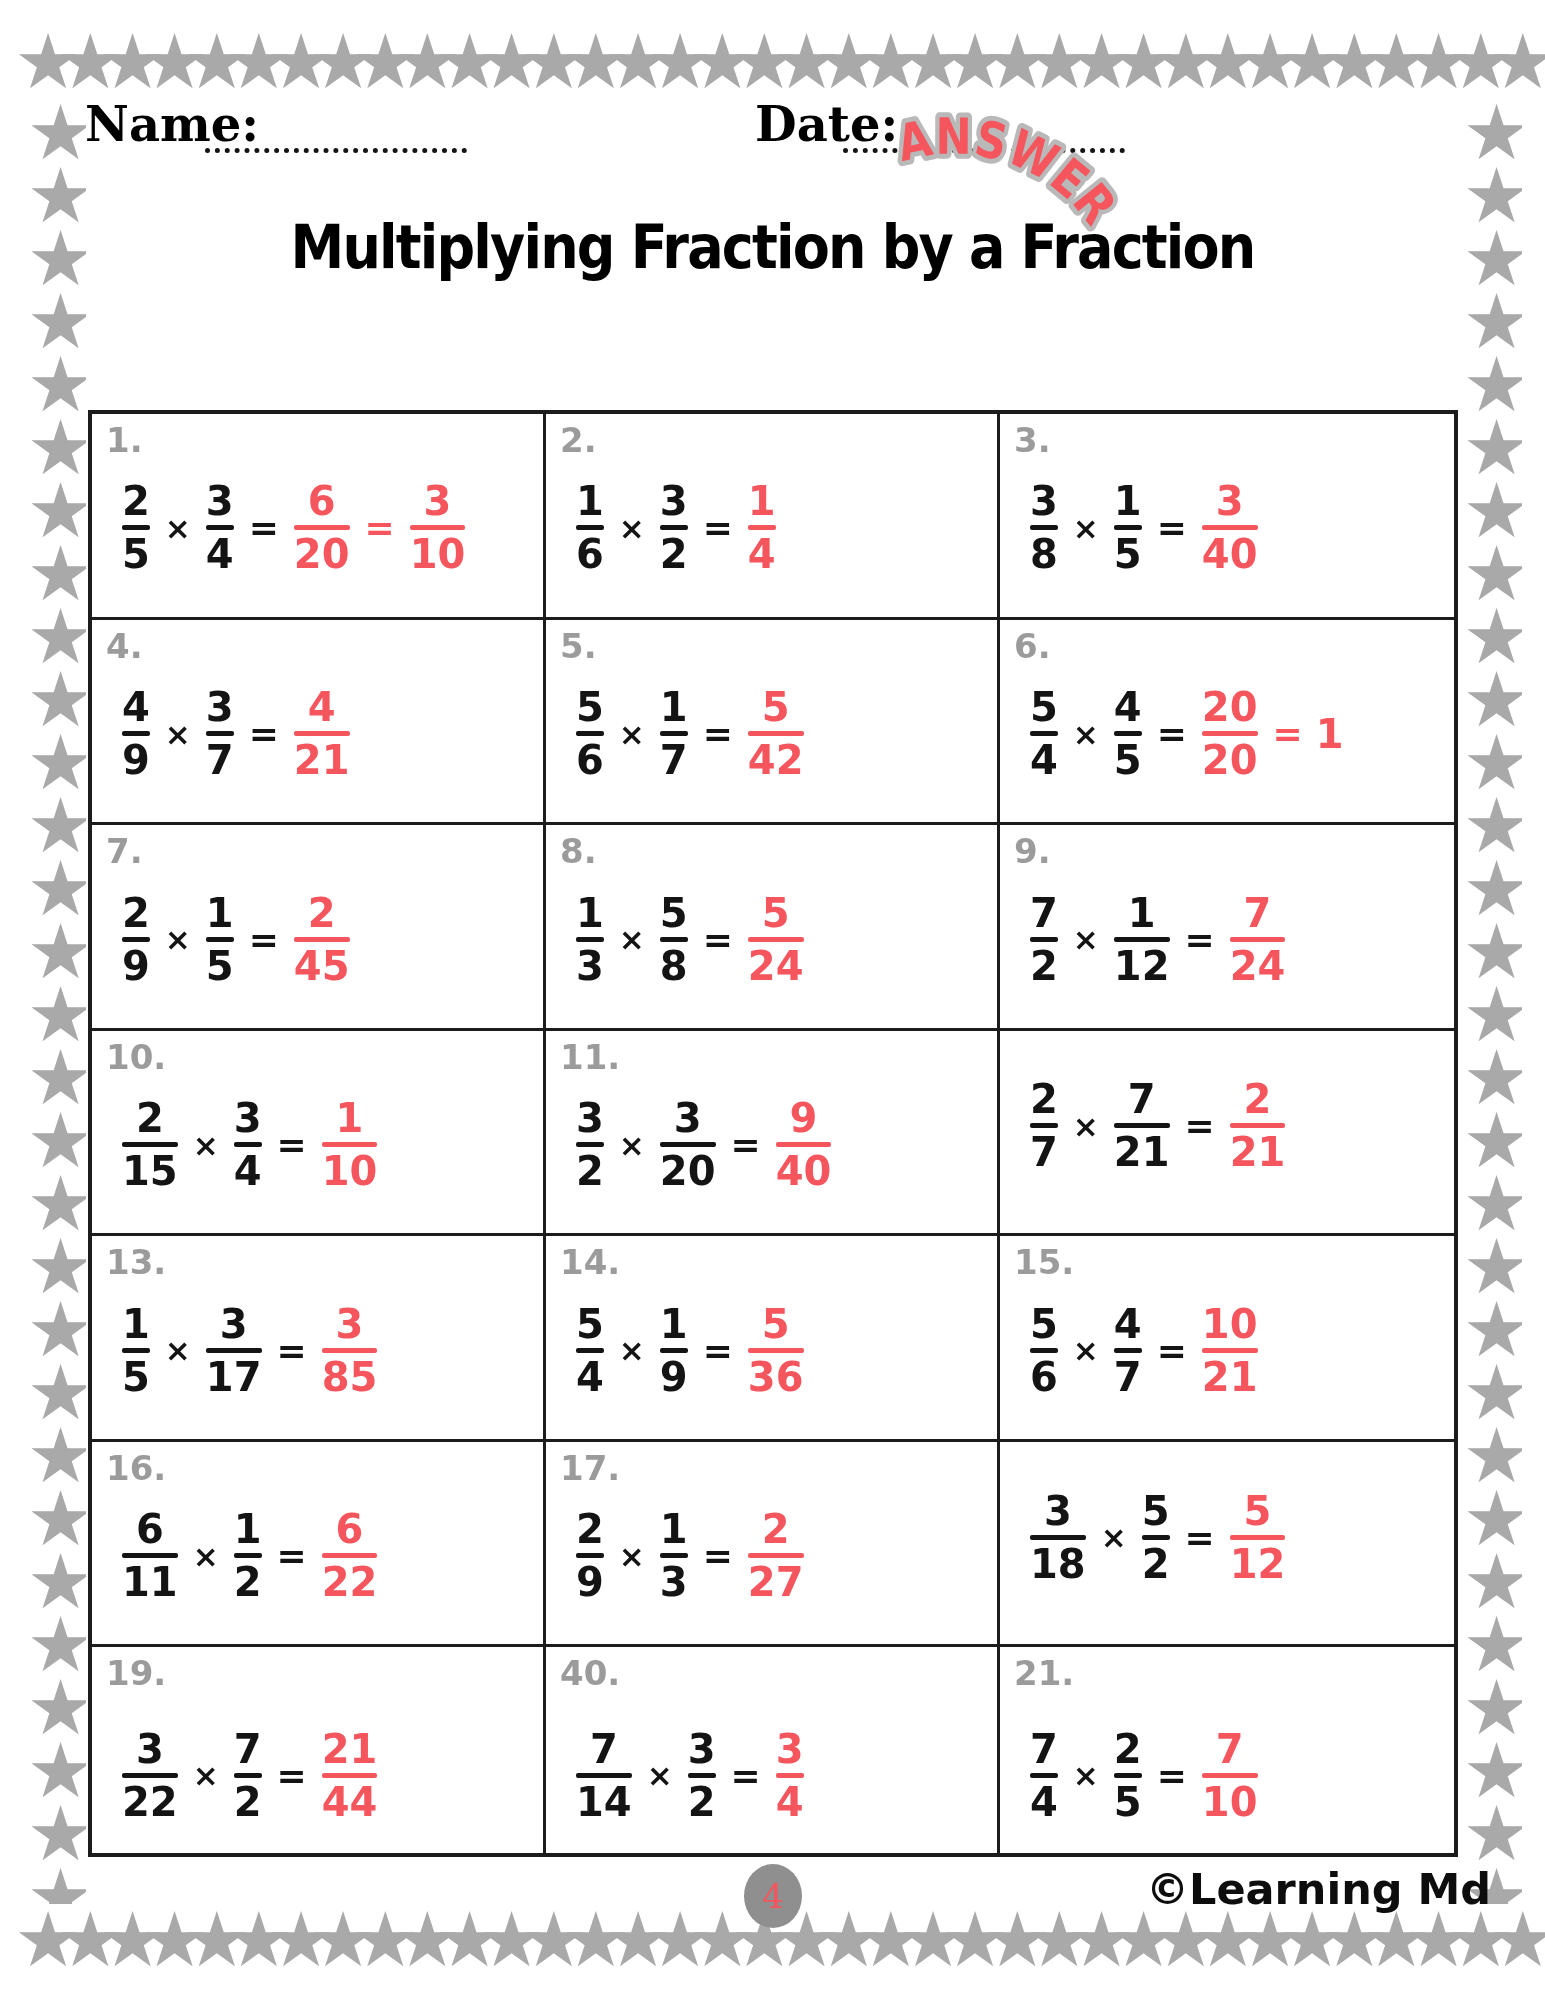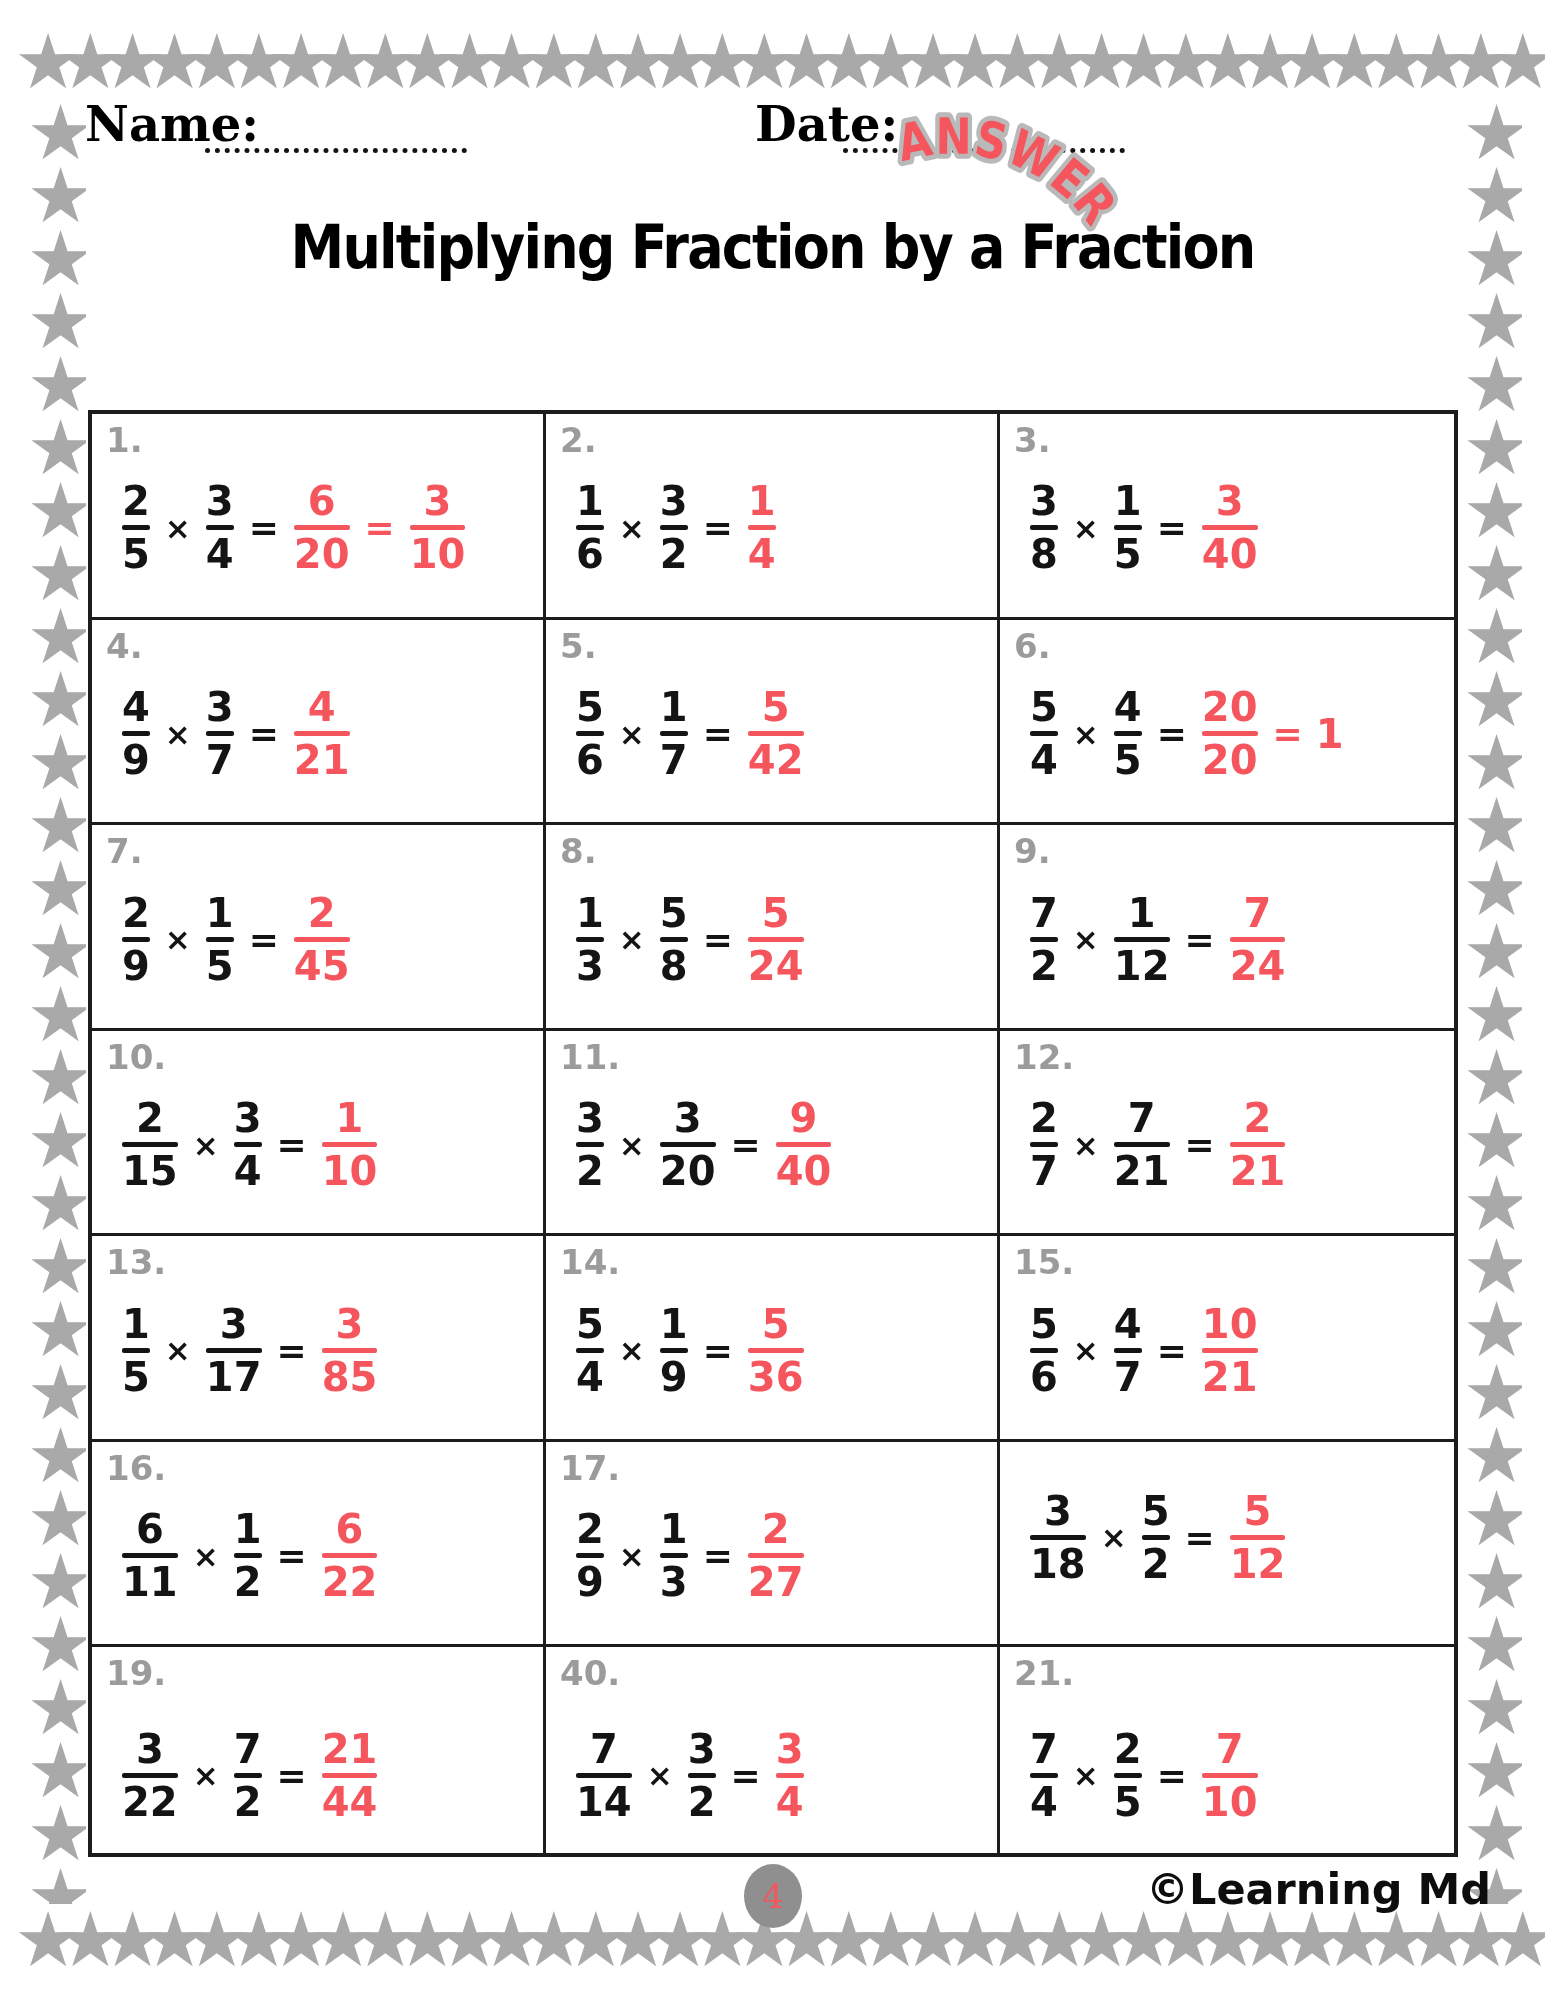--- a/index.html
+++ b/index.html
@@ -335,21 +335,20 @@
           <span class="op eq">=</span>
           <span class="frac red">
             <span class="num">9</span>
             <span class="bar"></span>
             <span class="den">40</span>
           </span>
         </div>
   </div>
 
   <div class="cell">
-    <div class="pnum">12.</div>
     <div class="expr">
           <span class="frac">
             <span class="num">2</span>
             <span class="bar"></span>
             <span class="den">7</span>
           </span>
           <span class="op ">×</span>
           <span class="frac">
             <span class="num">7</span>
             <span class="bar"></span>

